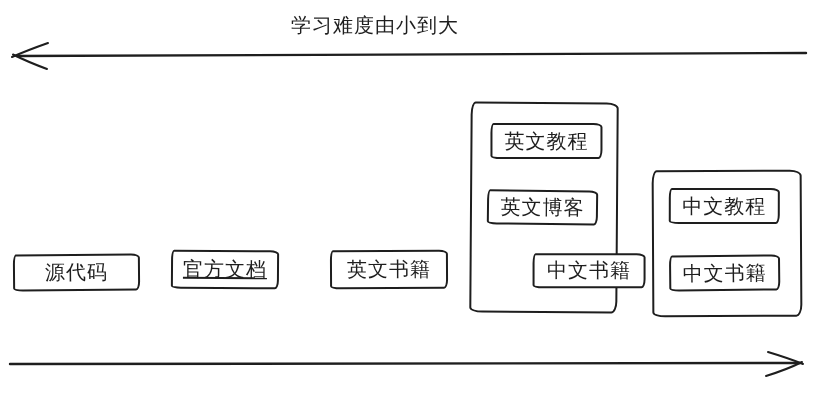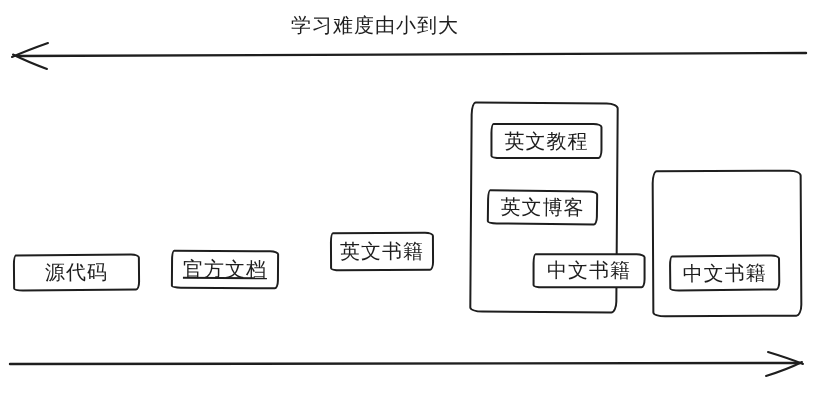--- a/index.html
+++ b/index.html
@@ -45,21 +45,21 @@
     position: absolute;
     border: 2.5px solid #1e1e1e;
     background: #ffffff;
     box-sizing: border-box;
     border-radius: 5px 12px 6px 13px / 13px 6px 12px 5px;
   }
   .group-box .node-box { position: absolute; }
   
   #node-source-code   { left: 13px;  top: 254px; width: 127px; height: 37px; transform: rotate(-0.5deg); }
   #node-official-docs { left: 171px; top: 250px; width: 108px; height: 39px; transform: rotate(0.4deg); text-decoration: underline; }
-  #node-english-books { left: 330px; top: 232px; width: 104px; height: 39px; transform: rotate(-0.3deg); }
+  #node-english-books { left: 330px; top: 250px; width: 118px; height: 39px; transform: rotate(-0.3deg); }
   #group-english      { left: 470px; top: 102px; width: 148px; height: 211px; transform: rotate(0.4deg); }
   #node-english-tutorial { left: 18px; top: 19px;  width: 112px; height: 36px; transform: rotate(-0.4deg); }
   #node-english-blog     { left: 15px; top: 86px;  width: 111px; height: 35px; transform: rotate(0.3deg); }
   #node-chinese-book     { left: 15px; top: 149px; width: 113px; height: 35px; transform: rotate(-0.4deg); margin-left: 46px; }
   #group-chinese      { left: 652px; top: 170px; width: 150px; height: 147px; transform: rotate(-0.3deg); }
   #node-chinese-tutorial { left: 15px; top: 16px;  width: 111px; height: 36px; transform: rotate(0.4deg); }
   #node-chinese-blog     { left: 15px; top: 83px;  width: 111px; height: 36px; transform: rotate(-0.3deg); }
 </style>
 </head>
 <body>
@@ -92,20 +92,23 @@
     </div>
     <div class="node-box" id="node-english-blog">
       <span>英文博客</span>
     </div>
     <div class="node-box" id="node-chinese-book">
       <span>中文书籍</span>
     </div>
   </div>
 
   <div class="group-box" id="group-chinese">
+    <div class="node-box" id="node-chinese-tutorial">
+      <span>中文教程</span>
+    </div>
     <div class="node-box" id="node-chinese-blog">
       <span>中文书籍</span>
     </div>
   </div>
 
   <svg class="arrow-svg" style="top:344px;" width="813" height="44" viewBox="0 0 813 44">
     <path d="M 10 20 Q 400 18.5 800 19" stroke-width="2.4"></path>
     <path d="M 768 8 Q 788 14 803 20" stroke-width="2"></path>
     <path d="M 766 32 Q 787 25.5 802 18" stroke-width="2"></path>
   </svg>

